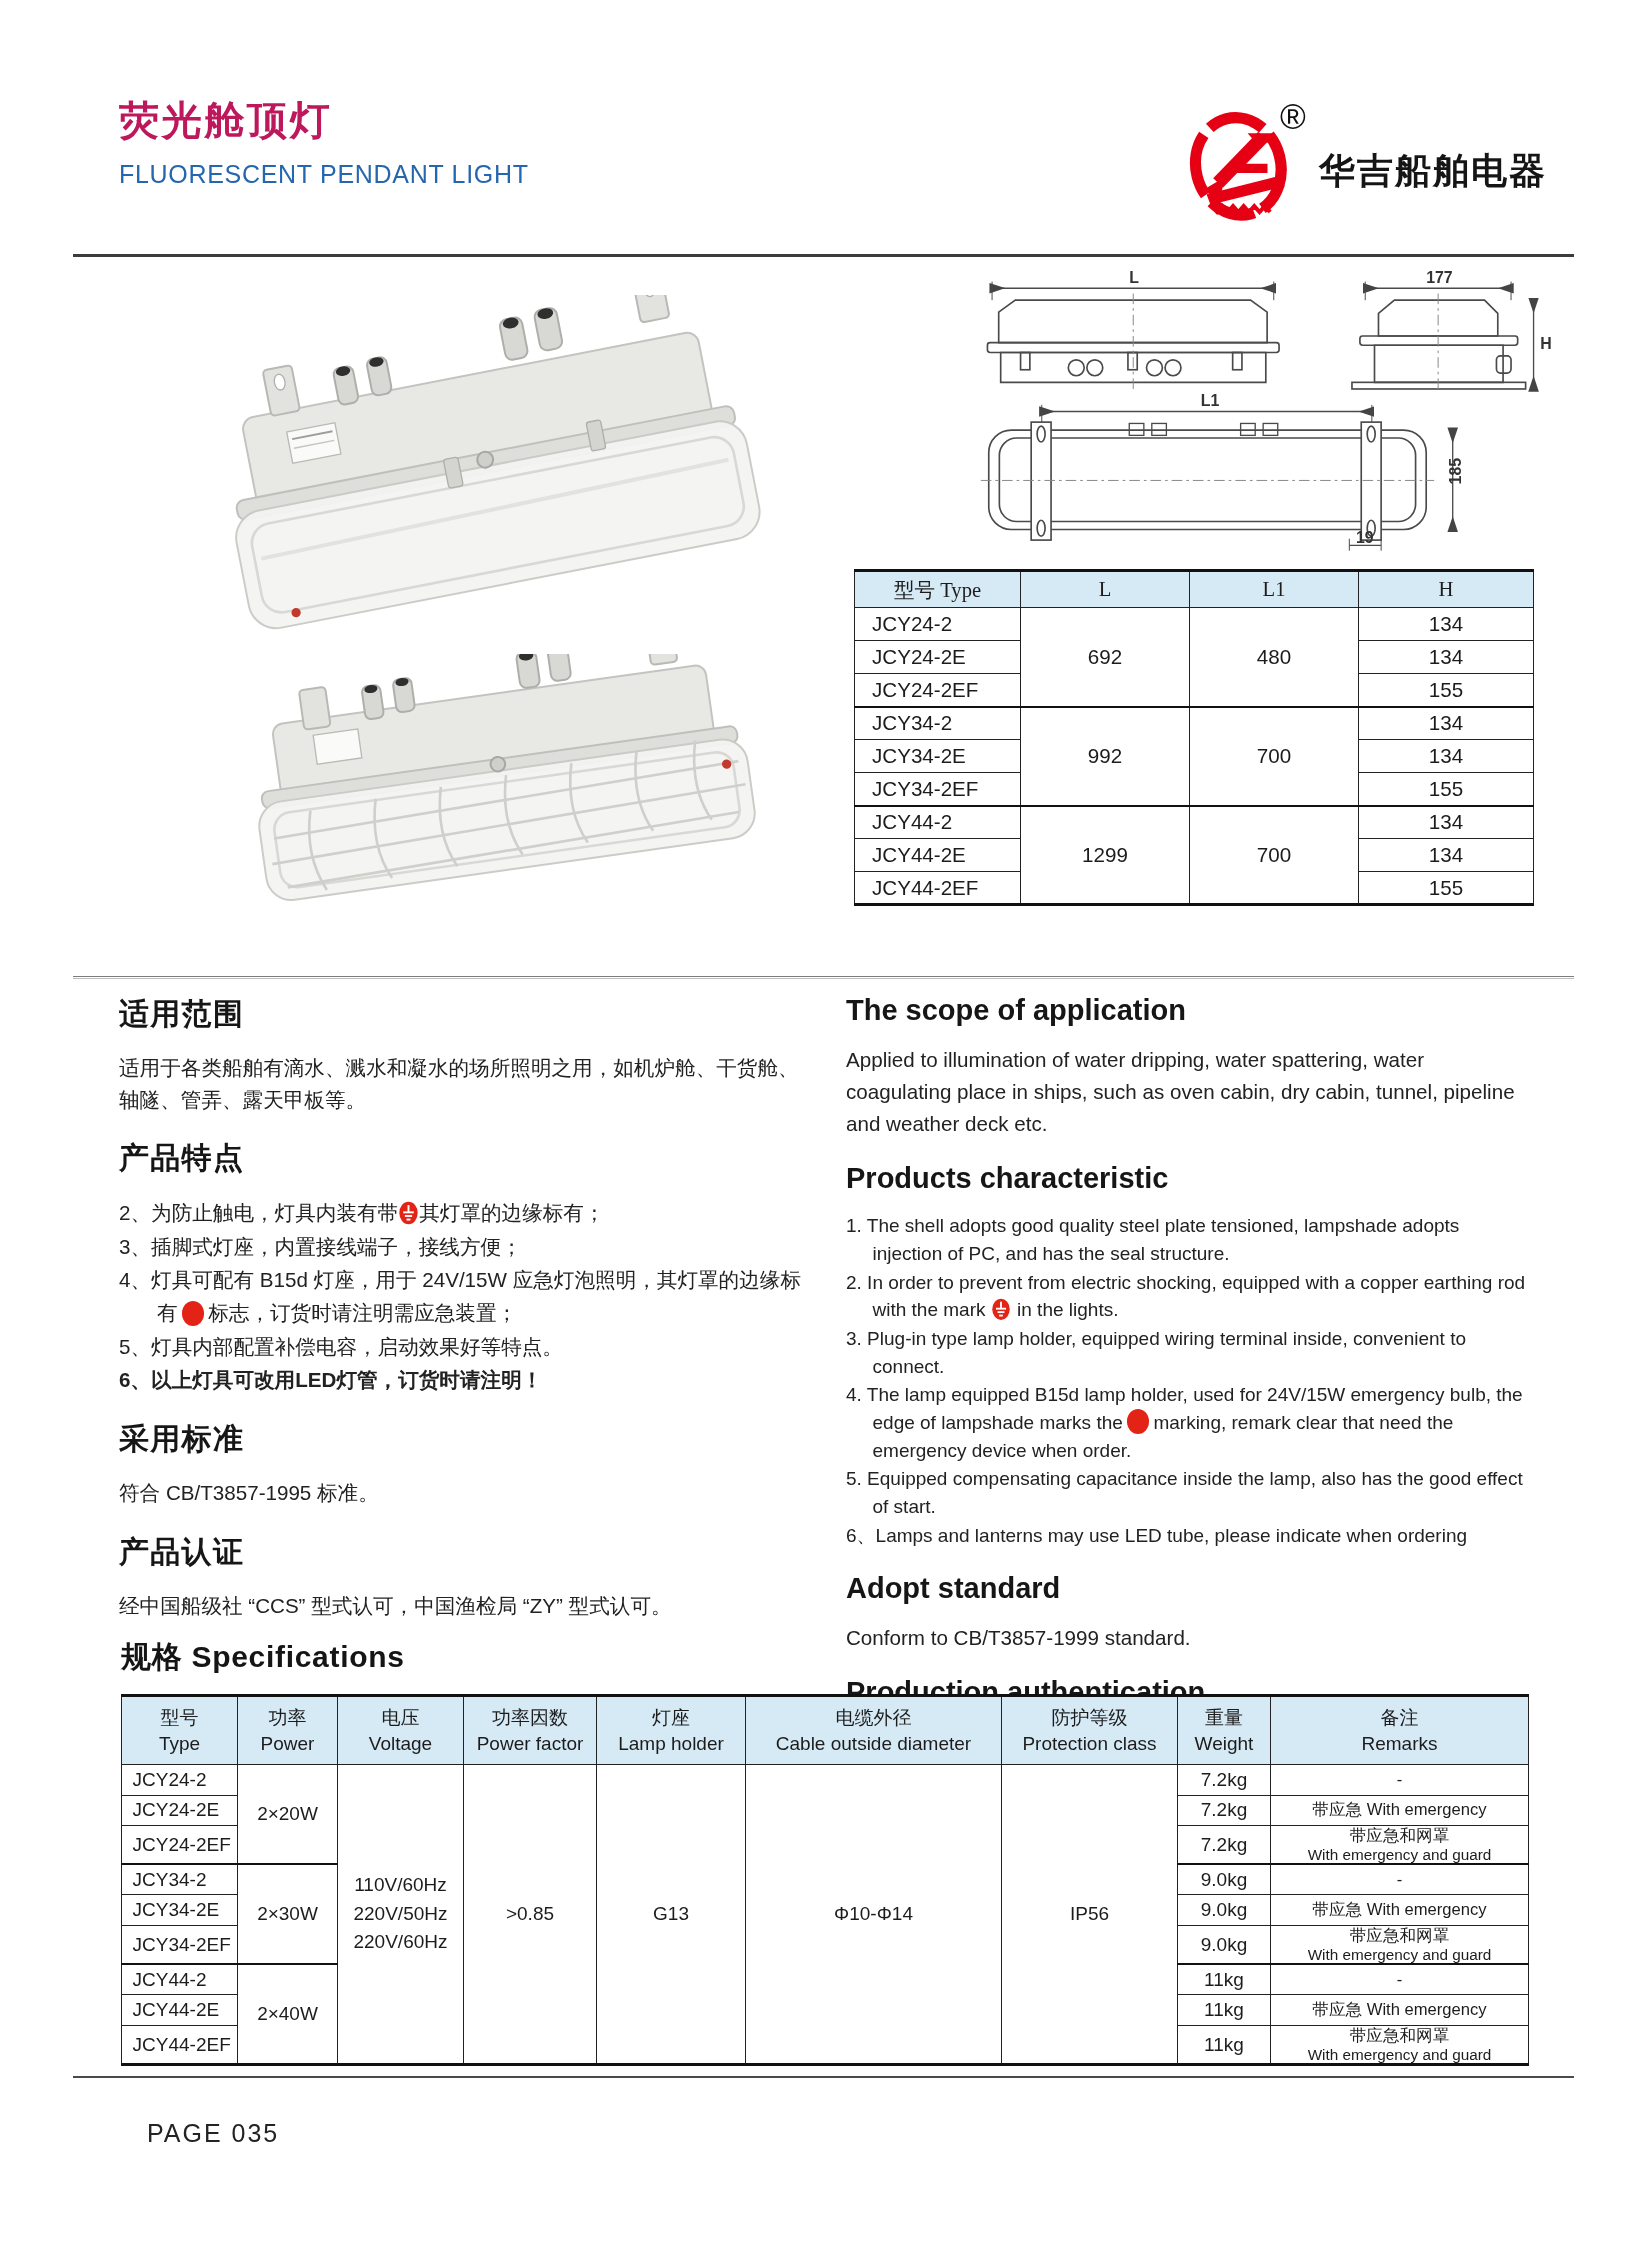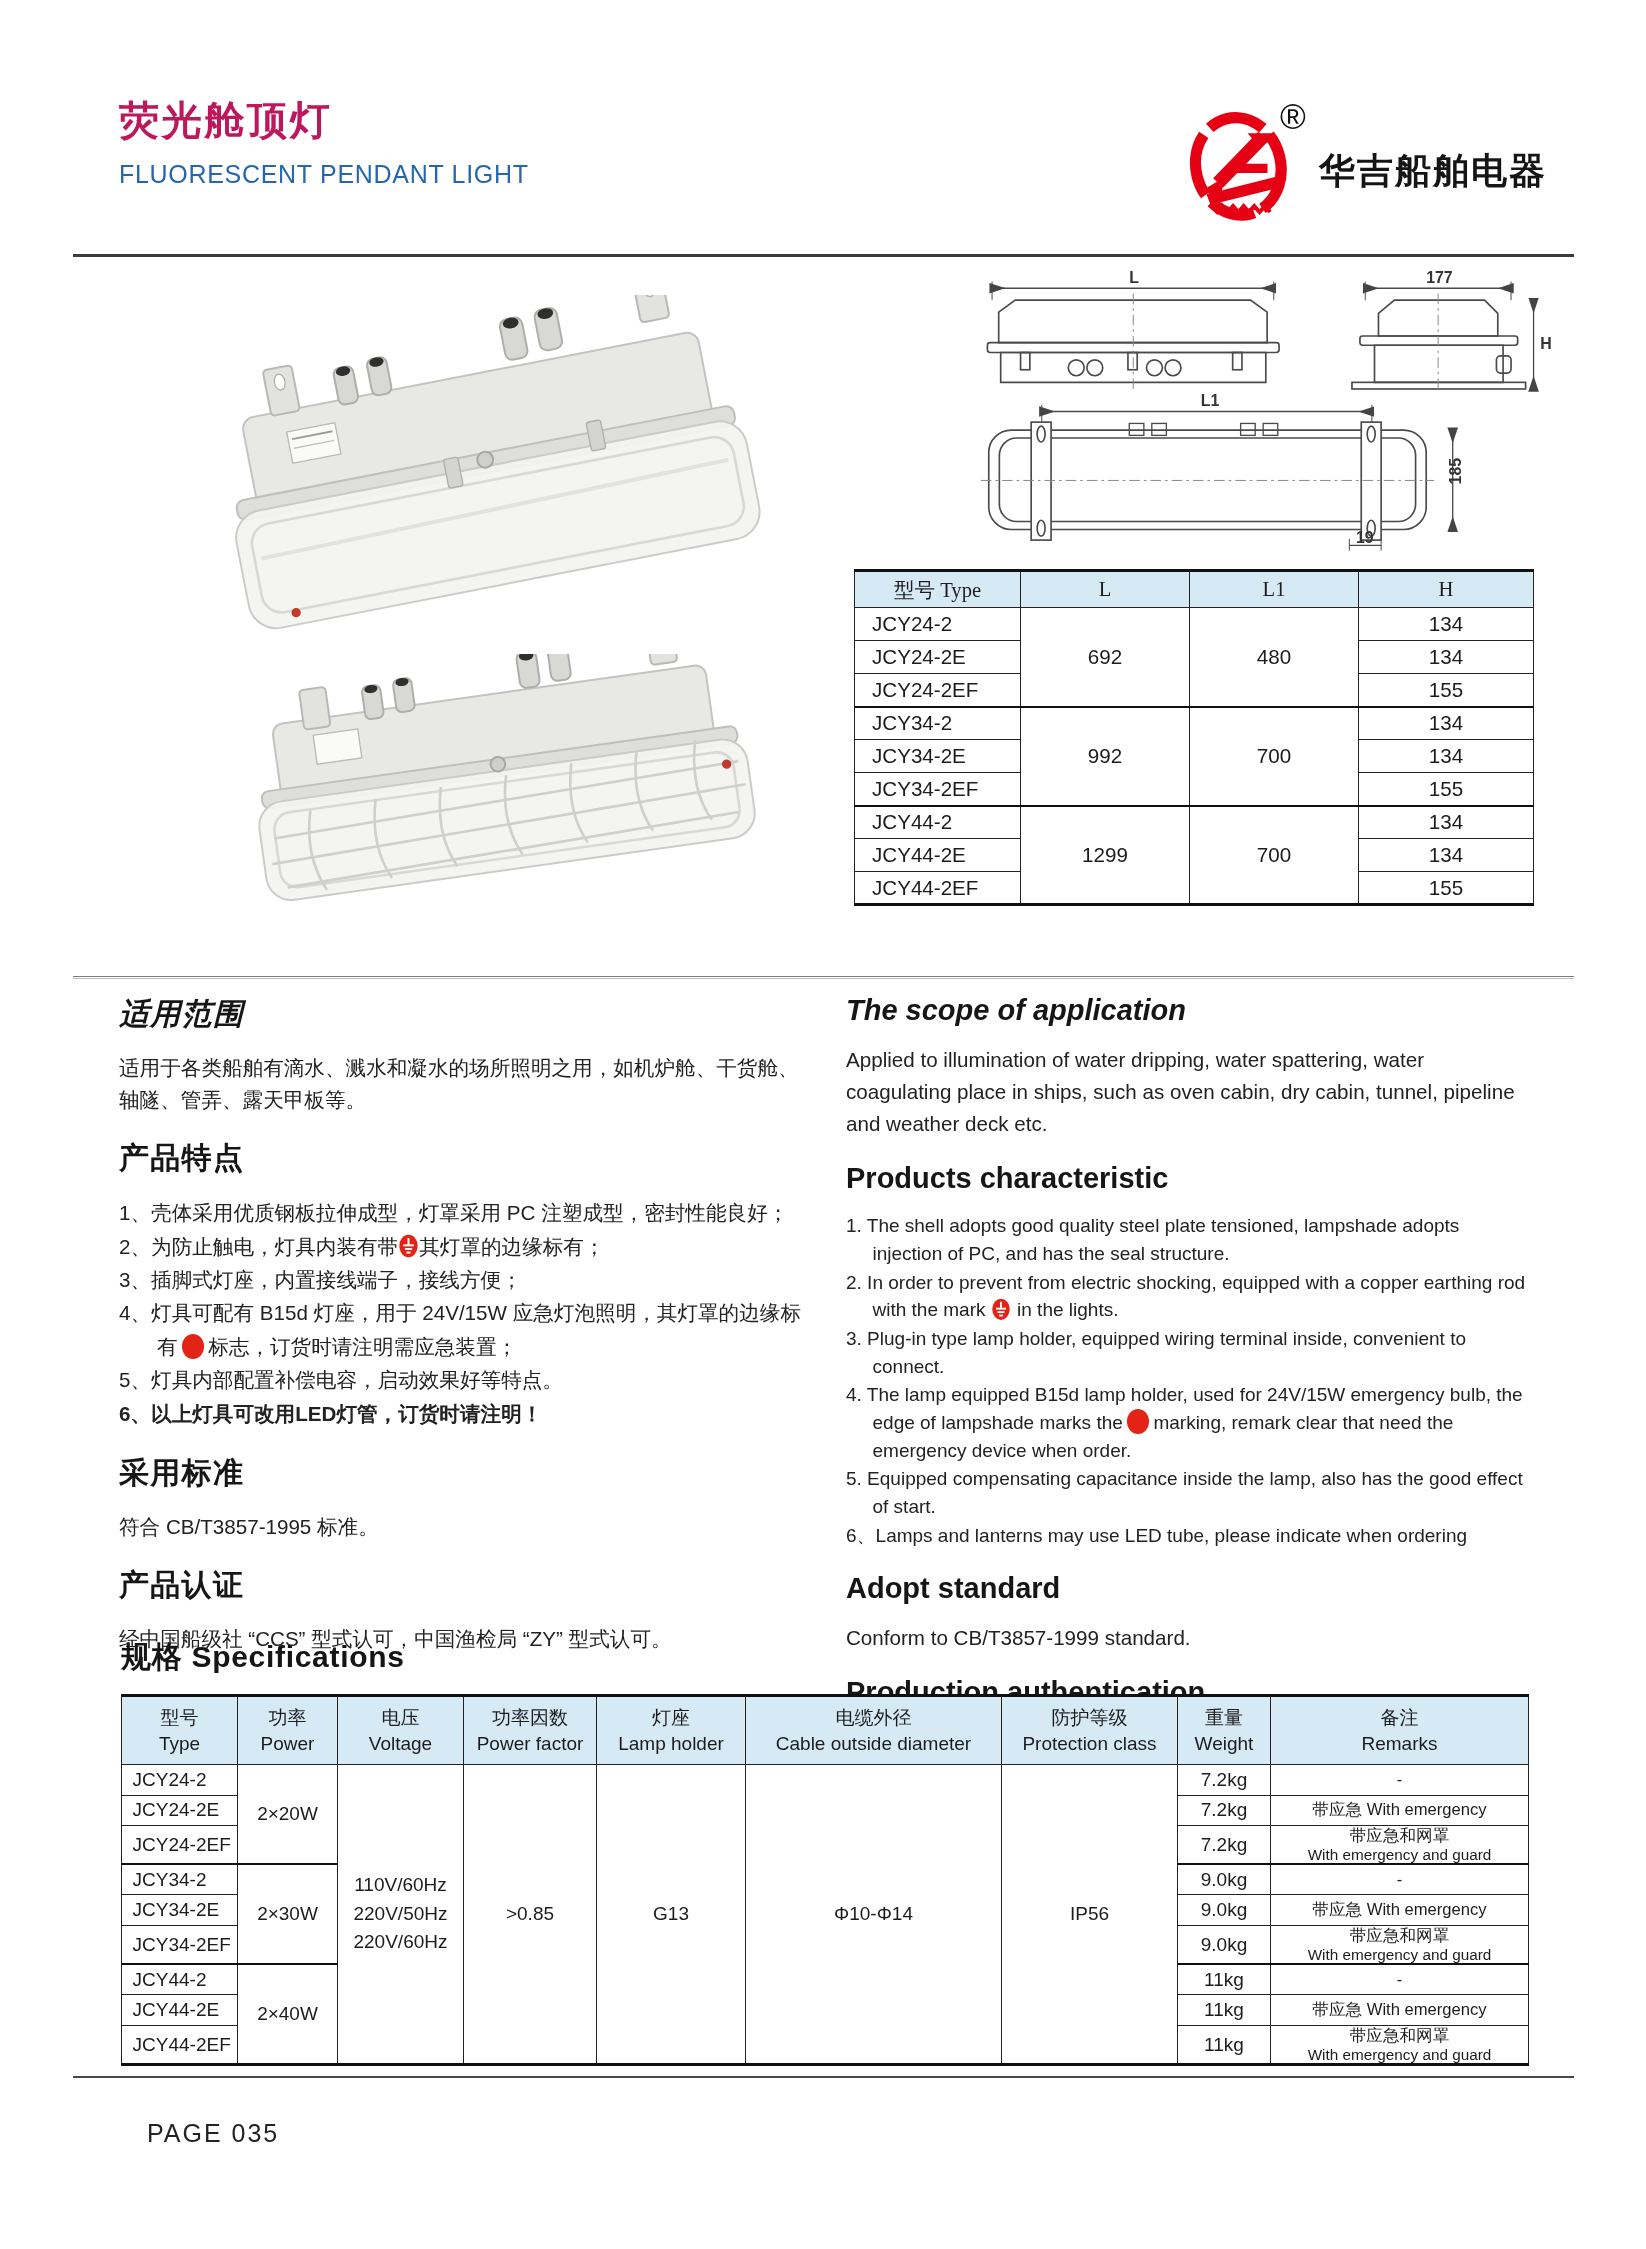--- a/index.html
+++ b/index.html
@@ -34,21 +34,21 @@
   .dim-table tr.gstart td { border-top:2.7px solid #111; }
 
   
   .rule2 { position:absolute; top:976px; left:73px; right:73px; height:2.7px;
            border-top:1.3px solid #7c7c7c; border-bottom:0.7px solid #bdbdbd; }
 
   
   .columns { position:absolute; top:994px; left:119px; width:1414px; display:grid; grid-template-columns:697px 687px; column-gap:30px; }
   h2.sec-zh { font-size:30px; font-weight:bold; color:#161616; margin:22.6px 0 17px; letter-spacing:1.3px; }
   h2.sec-en { font-size:29px; font-weight:600; color:#161616; margin:22.6px 0 17px; }
-  h2.first { margin-top:0;font-style:italic; }
+  h2.first { margin-top:0; }
   .col p { font-size:20.6px; line-height:1.55; color:#222; }
   ul.feat { list-style:none; }
   ul.feat-zh li { font-size:20.6px; line-height:1.62; color:#222; padding-left:38px; text-indent:-38px; }
   ul.feat-en li { font-size:19px; line-height:1.45; color:#222; padding-left:26.5px; text-indent:-26.5px; margin-bottom:1.3px; }
   ul.feat li.bold { font-weight:bold; }
   .inline-earth { display:inline-block; width:21px; height:24px; vertical-align:-4.6px; text-indent:0; }
   .inline-dot { display:inline-block; width:22.6px; height:25px; background:#e42317; border-radius:50%; vertical-align:-5.3px; margin:0 4px; text-indent:0; }
 
   
   .specs-title { position:absolute; top:1637px; left:121px; font-size:30px; font-weight:600; color:#151515; letter-spacing:0.7px; }
@@ -328,21 +328,20 @@
 
   <div class="rule2"></div>
 
   <div class="columns">
 
     <div class="col">
       <h2 class="sec-zh first">适用范围</h2>
       <p>适用于各类船舶有滴水、溅水和凝水的场所照明之用，如机炉舱、干货舱、轴隧、管弄、露天甲板等。</p>
       <h2 class="sec-zh">产品特点</h2>
       <ul class="feat feat-zh">
-        <li><span>1、壳体采用优质钢板拉伸成型，灯罩采用 PC 注塑成型，密封性能良好；</span></li>
         <li><span>2、为防止触电，灯具内装有带</span><span class="inline-earth"><svg width="21" height="24" viewBox="0 0 32 36">
                 <ellipse cx="16" cy="18" rx="14" ry="17" fill="#e42317"></ellipse>
                 <g stroke="#fff" stroke-width="3">
                   <line x1="16" y1="6" x2="16" y2="17"></line>
                   <line x1="8" y1="17" x2="24" y2="17"></line>
                   <line x1="10.5" y1="22.5" x2="21.5" y2="22.5"></line>
                   <line x1="13" y1="28" x2="19" y2="28"></line>
                 </g>
               </svg></span><span>其灯罩的边缘标有；</span></li>
         <li><span>3、插脚式灯座，内置接线端子，接线方便；</span></li>

